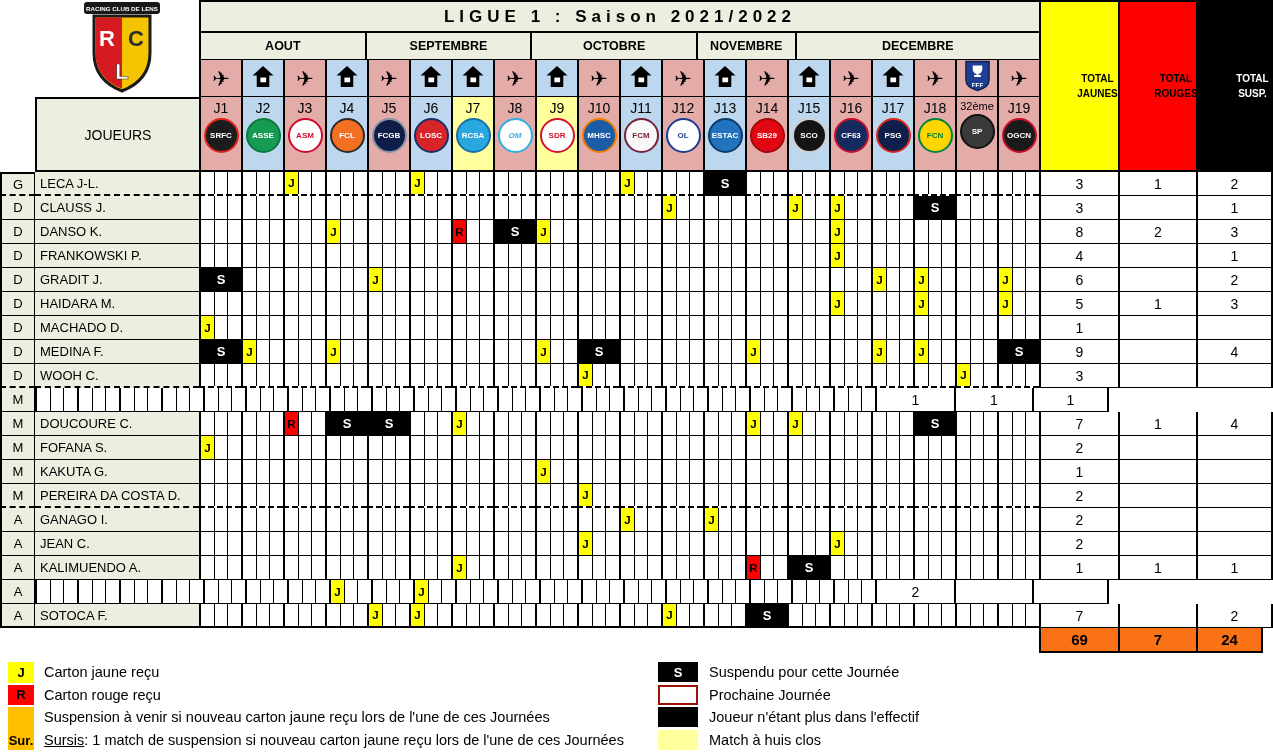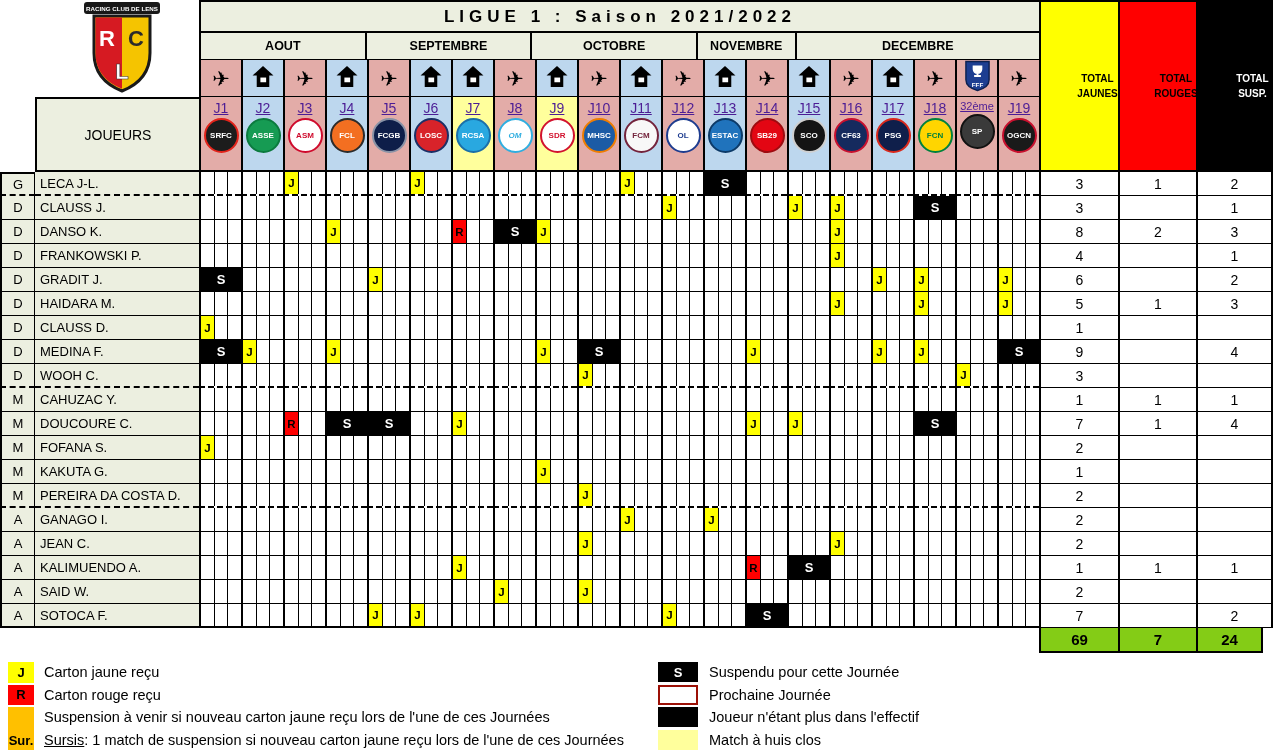--- a/index.html
+++ b/index.html
@@ -15,21 +15,21 @@
   .months { display:flex; height:27px; }
   .month { border-left:2px solid #000; border-bottom:1px solid #000; background:#ECEFE0;
            display:flex; align-items:center; justify-content:center; font-weight:bold; font-size:12.5px; }
   .icons { display:flex; height:37px; }
   .icell { width:42px; flex:none; border-left:2px solid #000; border-bottom:1px solid #000;
            display:flex; align-items:center; justify-content:center; }
   .plane { font-size:21px; line-height:1; color:#000; }
   .jrow { display:flex; height:75px; }
   .jcell { width:42px; flex:none; border-left:2px solid #000; border-bottom:2px solid #000;
            display:flex; flex-direction:column; align-items:center; padding-top:3px; }
-  .jnum { font-size:14px; color:#4c1d95;text-decoration:underline; }
+  .jnum { font-size:14px; color:#000000; }
   .jnum.small { font-size:11px; }
   .clublogo { width:35px; height:35px; border-radius:50%; margin-top:2px; flex:none;
               display:flex; align-items:center; justify-content:center; font-weight:bold; font-size:8px; }
 
   .theads { position:absolute; left:1039px; top:0; display:flex; height:172px; }
   .thead { border-left:2px solid #000; border-top:2px solid #000; border-bottom:2px solid #000;
            display:flex; flex-direction:column; align-items:center; justify-content:center;
            font-weight:bold; font-size:10px; line-height:1.55;padding-left:36px; }
   .thead:last-child { border-right:2px solid #000; }
 
@@ -52,21 +52,21 @@
           font-weight:bold; font-size:11.5px; }
   .tcell { flex:none; border-left:2px solid #000; border-bottom:1px solid #000; background:#fff;
            display:flex; align-items:center; justify-content:center; font-size:14px; }
   .tcell.w1 { width:79px; } .tcell.w2 { width:78px; } .tcell.w3 { width:77px; border-right:2px solid #000; }
   .prow.group-end .pos, .prow.group-end .pname, .prow.group-end .mcell { border-bottom:2px dashed #000; }
   .prow.last .pos, .prow.last .pname, .prow.last .mcell { border-bottom:2px solid #000; }
   .prow.last .tcell { border-bottom:1px solid #000; }
 
   .grand { position:absolute; left:0; top:628px; display:flex; height:25px; }
   .gspacer { width:1039px; flex:none; }
-  .gcell { flex:none; border-left:2px solid #000; border-bottom:2px solid #000; background:#84cc16;
+  .gcell { flex:none; border-left:2px solid #000; border-bottom:2px solid #000; background:#f97316;
            display:flex; align-items:center; justify-content:center; font-weight:bold; font-size:15px; }
   .gcell.w1 { width:79px; } .gcell.w2 { width:78px; } .gcell.w3 { width:67px; border-right:2px solid #000; }
 
   .llegend { position:absolute; left:6px; top:661px; display:grid; grid-template-columns:30px auto;
              grid-auto-rows:22.5px; align-items:stretch; width:646px; border-bottom:2px solid #000; padding-bottom:1px; }
   .lsw { display:flex; align-items:center; justify-content:center; font-weight:bold; font-size:13px; margin:1px 2px; }
   .lsw.span2 { grid-row:3/5; grid-column:1; align-items:flex-end; padding-bottom:2px; }
   .ltext { display:flex; align-items:center; padding-left:8px; font-size:14.5px; white-space:nowrap; }
 
   .rlegend { position:absolute; left:658px; top:661px; }
@@ -957,21 +957,21 @@
           </div>
           <div class="sub"></div>
           <div class="sub"></div>
         </div>
         <div class="tcell w1">5</div>
         <div class="tcell w2">1</div>
         <div class="tcell w3">3</div>
       </div>
       <div class="prow">
         <div class="pos">D</div>
-        <div class="pname">CLAUSS D.</div>
+        <div class="pname">MACHADO D.</div>
         <div class="mcell">
           <div class="sub">
             <div class="mark" style="background: rgb(255, 255, 0); color: rgb(0, 0, 0);">J</div>
           </div>
           <div class="sub"></div>
           <div class="sub"></div>
         </div>
         <div class="mcell">
           <div class="sub"></div>
           <div class="sub"></div>
@@ -1284,21 +1284,20 @@
           <div class="sub"></div>
           <div class="sub"></div>
           <div class="sub"></div>
         </div>
         <div class="tcell w1">3</div>
         <div class="tcell w2"></div>
         <div class="tcell w3"></div>
       </div>
       <div class="prow">
         <div class="pos">M</div>
-        <div class="pname">CAHUZAC Y.</div>
         <div class="mcell">
           <div class="sub"></div>
           <div class="sub"></div>
           <div class="sub"></div>
         </div>
         <div class="mcell">
           <div class="sub"></div>
           <div class="sub"></div>
           <div class="sub"></div>
         </div>
@@ -2150,21 +2149,20 @@
           <div class="sub"></div>
           <div class="sub"></div>
           <div class="sub"></div>
         </div>
         <div class="tcell w1">1</div>
         <div class="tcell w2">1</div>
         <div class="tcell w3">1</div>
       </div>
       <div class="prow">
         <div class="pos">A</div>
-        <div class="pname">SAID W.</div>
         <div class="mcell">
           <div class="sub"></div>
           <div class="sub"></div>
           <div class="sub"></div>
         </div>
         <div class="mcell">
           <div class="sub"></div>
           <div class="sub"></div>
           <div class="sub"></div>
         </div>

